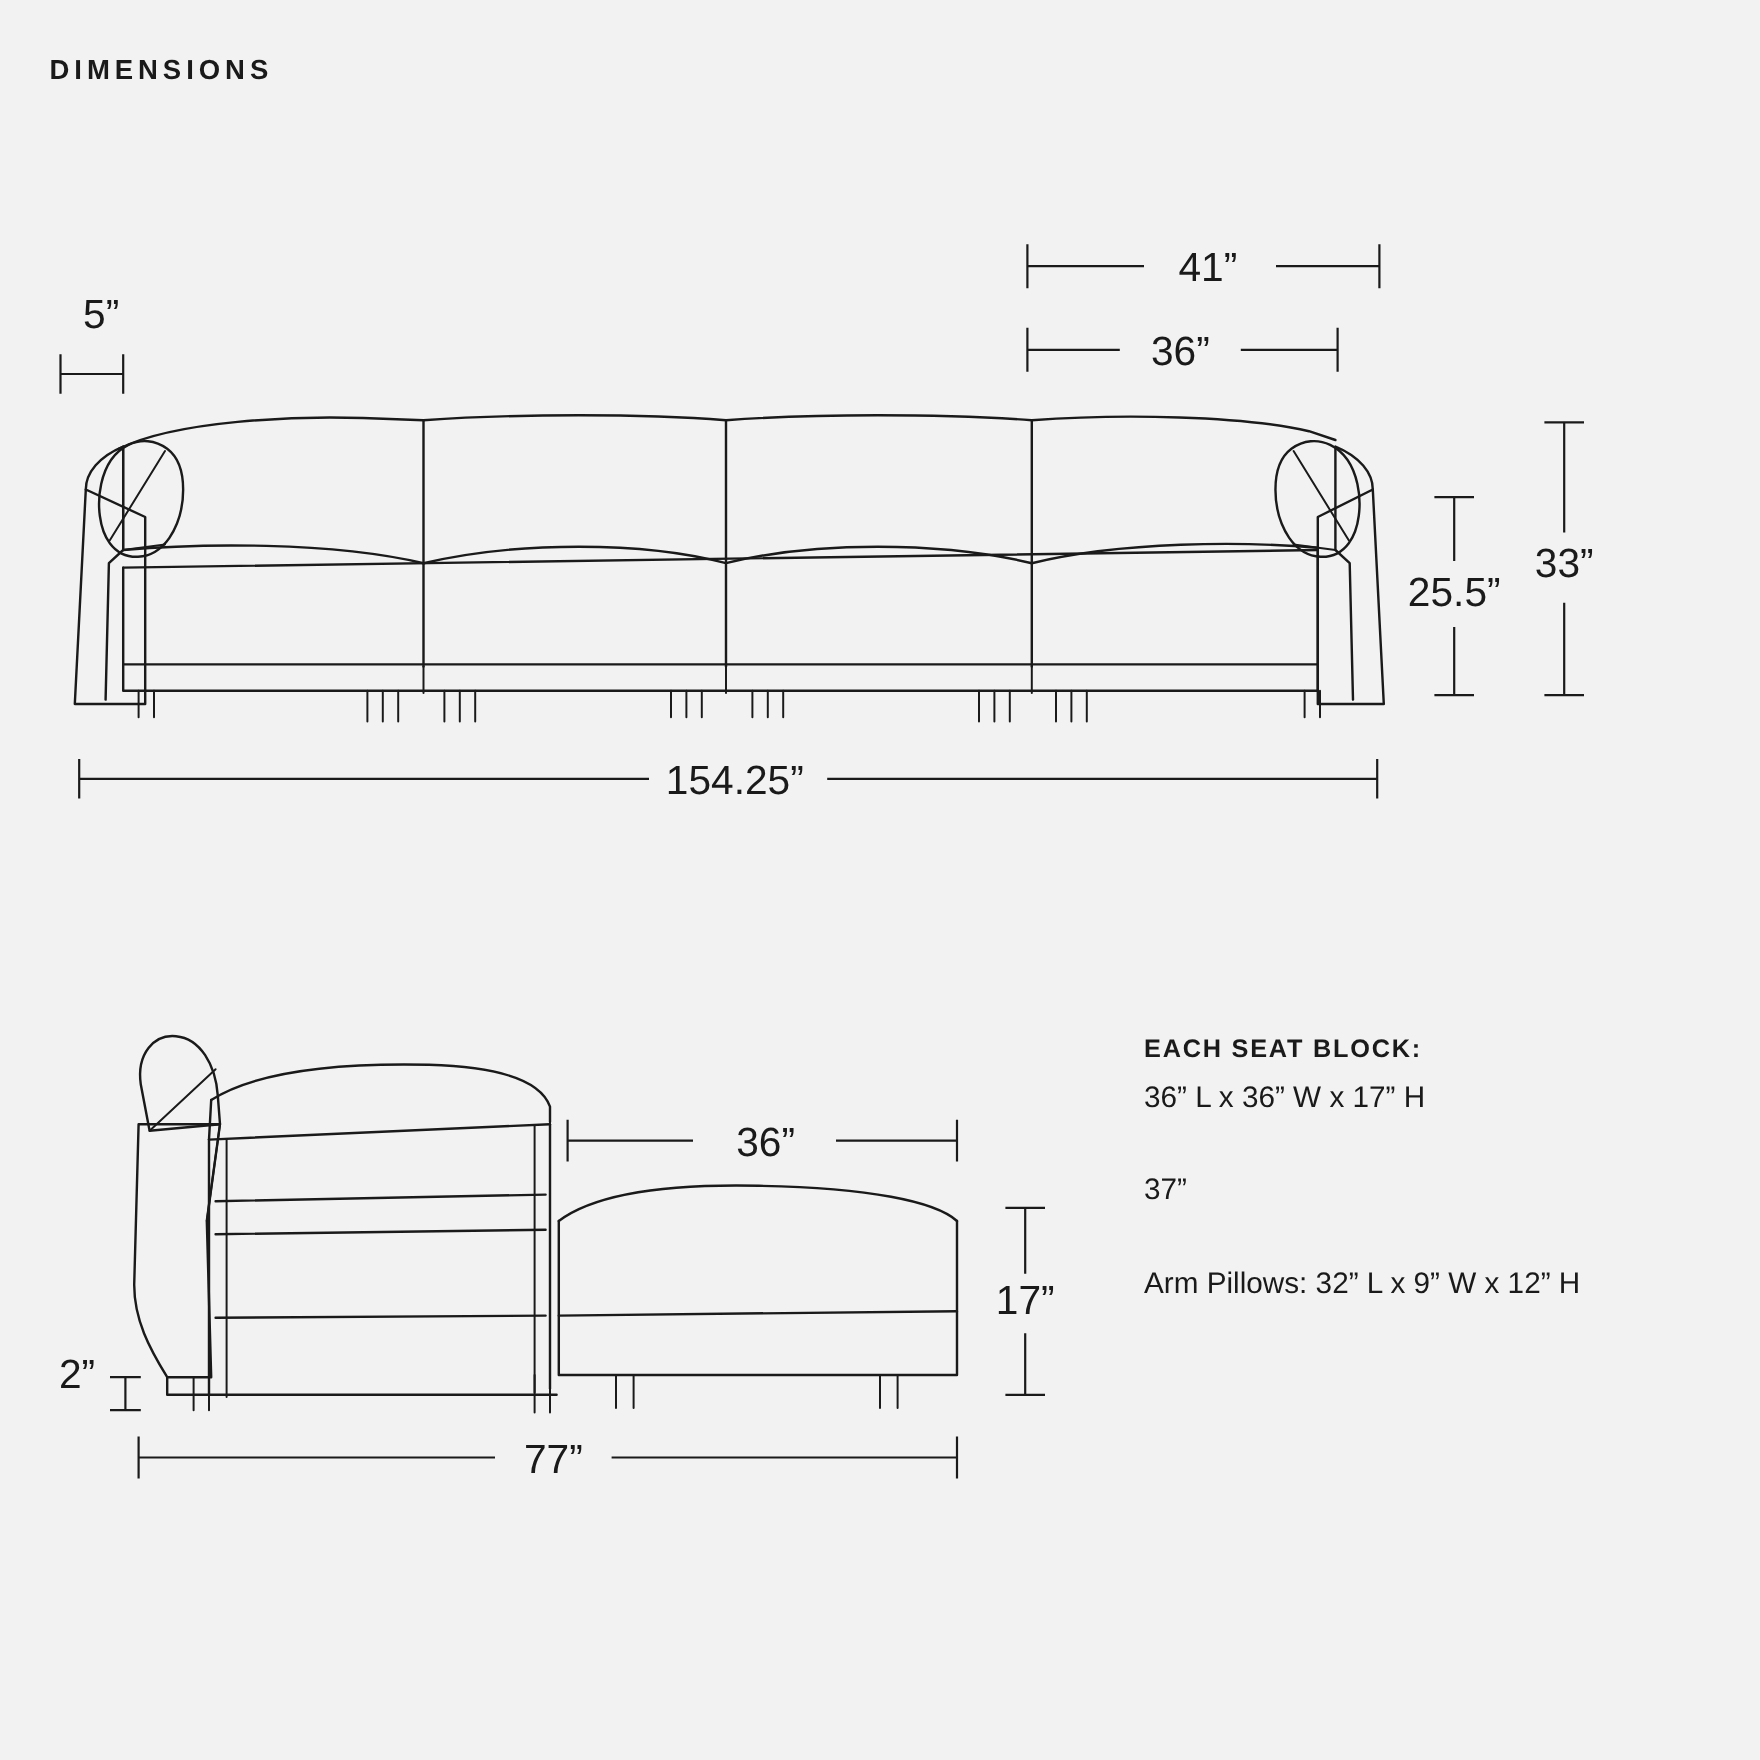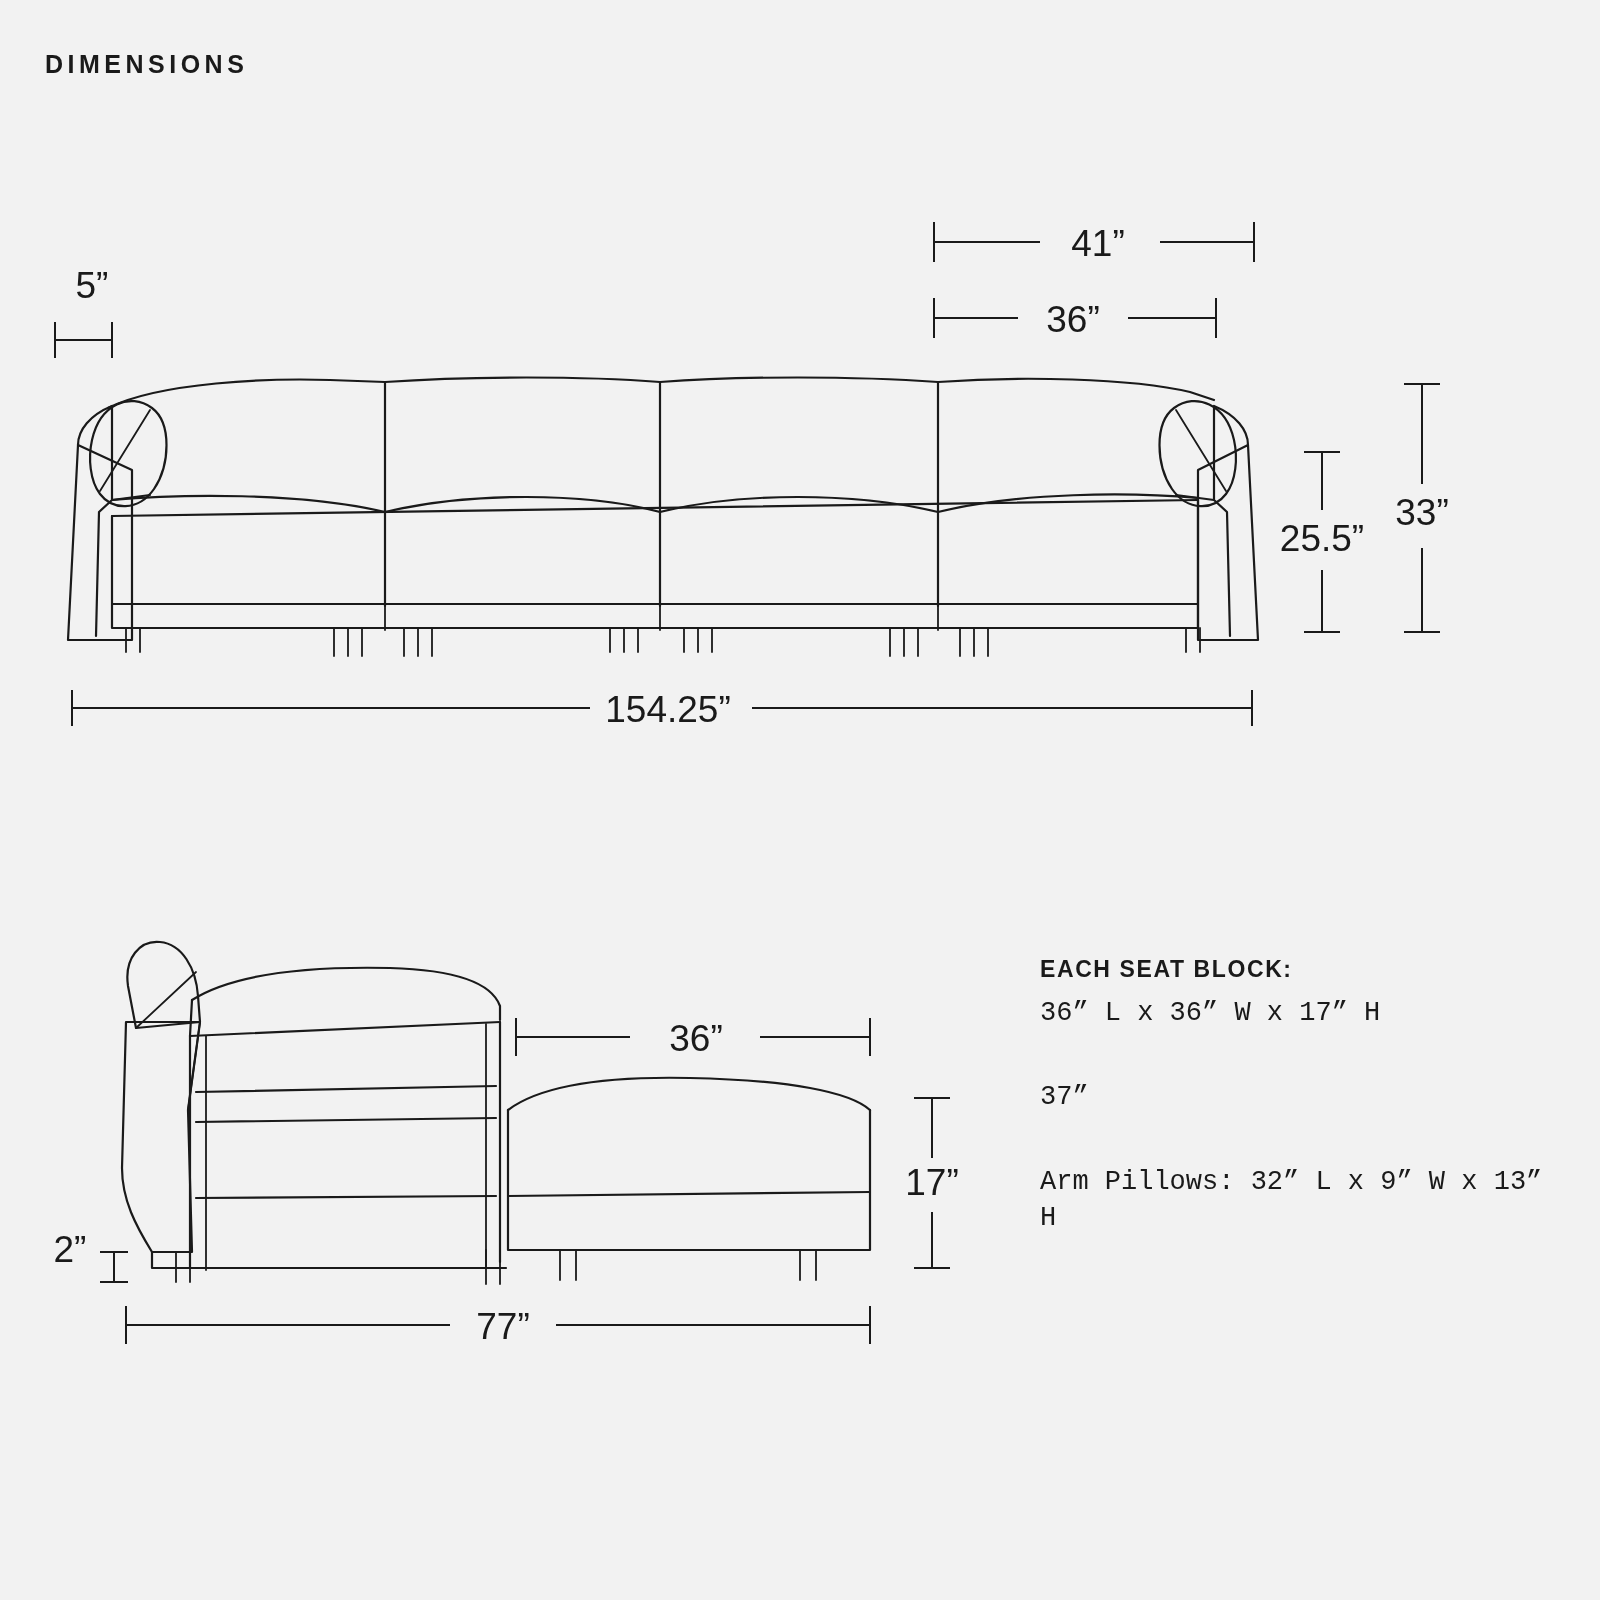--- a/index.html
+++ b/index.html
@@ -64,27 +64,26 @@
   .specs {
     position: absolute;
     left: 1040px;
     top: 940px;
     width: 520px;
   }
   .spec-heading {
     font-size: 23px;
     font-weight: bold;
     letter-spacing: 1.6px;
-    margin: 16px 0 12px 0;
+    margin: 0 0 12px 0;
   }
   .spec-line {
     font-size: 27px;
     margin: 0 0 10px 0;
     line-height: 1.35;
-    font-family: Liberation Mono, monospace;
   }
   .spec-group {
     margin-bottom: 48px;
   }
   .spec-group:last-child {
     margin-bottom: 0;
   }
 </style>
 </head>
 <body>
@@ -252,17 +251,17 @@
     <div class="spec-group">
       <div class="spec-heading">EACH SEAT BLOCK:</div>
       <div class="spec-line">36” L x 36” W x 17” H</div>
     </div>
 
     <div class="spec-group">
       <div class="spec-line">37”</div>
     </div>
 
     <div class="spec-group">
-      <div class="spec-line">Arm Pillows: 32” L x 9” W x 13” H</div>
+      <div class="spec-line">Arm Pillows: 32” L x 9” W x 12” H</div>
     </div>
   </div>
 
 </div>
 
 </body></html>

